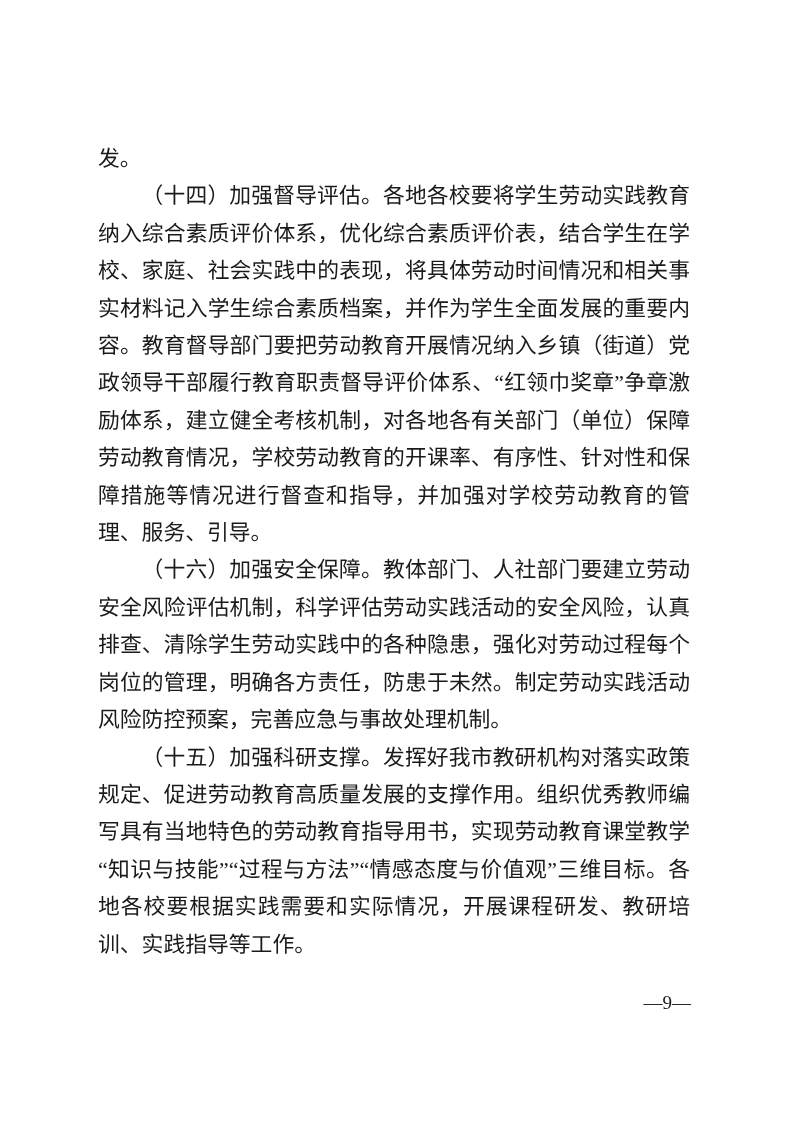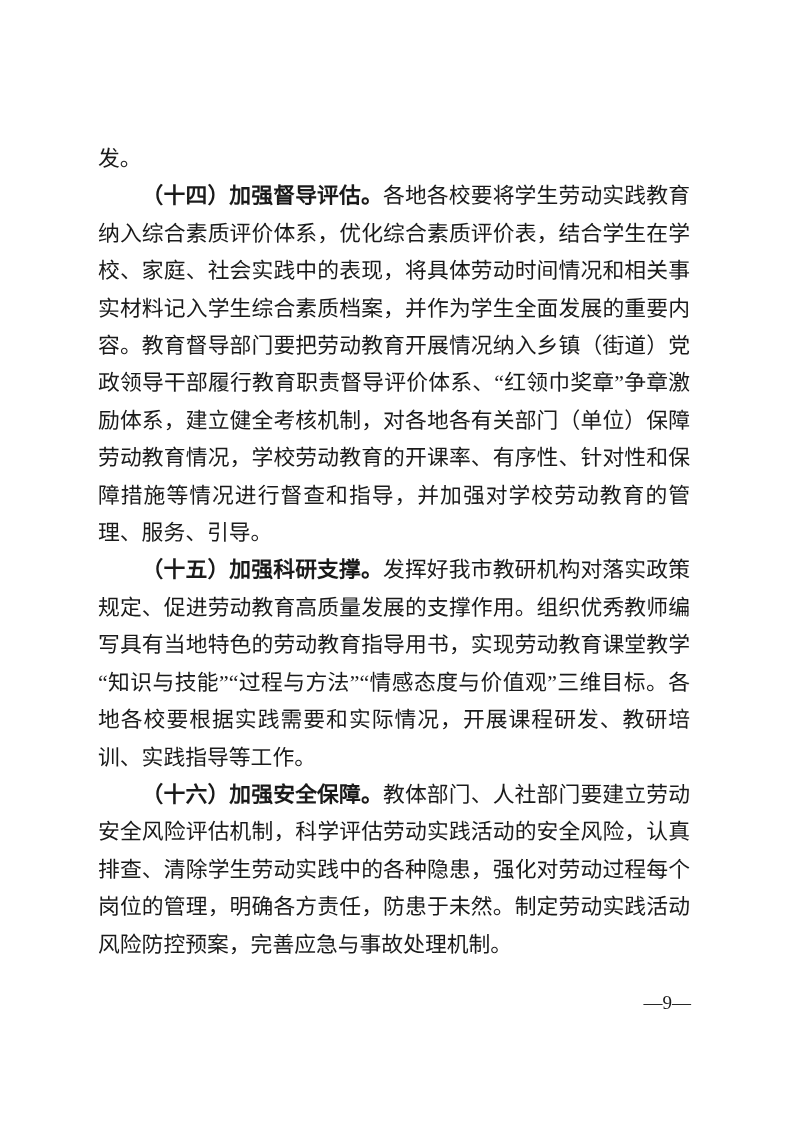--- a/index.html
+++ b/index.html
@@ -28,21 +28,21 @@
   }
   .para {
     margin: 0;
     padding: 0;
     text-indent: 2em;
   }
   .para.no-indent {
     text-indent: 0;
   }
   .para-heading {
-    font-weight: bold;
+    font-weight: normal;
   }
   .page-number {
     position: absolute;
     top: 991px;
     right: 102px;
     font-size: 19px;
     line-height: 24px;
     color: #1a1a1a;
     letter-spacing: 0;
   }
@@ -50,20 +50,20 @@
 </head>
 <body>
 
 <div class="page">
   <div class="text-block">
 
     <p class="para no-indent"><span>发。</span></p>
 
     <p class="para"><b class="para-heading">（十四）加强督导评估。</b><span>各地各校要将学生劳动实践教育纳入综合素质评价体系，优化综合素质评价表，结合学生在学校、家庭、社会实践中的表现，将具体劳动时间情况和相关事实材料记入学生综合素质档案，并作为学生全面发展的重要内容。教育督导部门要把劳动教育开展情况纳入乡镇（街道）党政领导干部履行教育职责督导评价体系、“红领巾奖章”争章激励体系，建立健全考核机制，对各地各有关部门（单位）保障劳动教育情况，学校劳动教育的开课率、有序性、针对性和保障措施等情况进行督查和指导，并加强对学校劳动教育的管理、服务、引导。</span></p>
 
+    <p class="para"><b class="para-heading">（十六）加强安全保障。</b><span>教体部门、人社部门要建立劳动安全风险评估机制，科学评估劳动实践活动的安全风险，认真排查、清除学生劳动实践中的各种隐患，强化对劳动过程每个岗位的管理，明确各方责任，防患于未然。制定劳动实践活动风险防控预案，完善应急与事故处理机制。</span></p>
+
     <p class="para"><b class="para-heading">（十五）加强科研支撑。</b><span>发挥好我市教研机构对落实政策规定、促进劳动教育高质量发展的支撑作用。组织优秀教师编写具有当地特色的劳动教育指导用书，实现劳动教育课堂教学“知识与技能”“过程与方法”“情感态度与价值观”三维目标。各地各校要根据实践需要和实际情况，开展课程研发、教研培训、实践指导等工作。</span></p>
-
-    <p class="para"><b class="para-heading">（十六）加强安全保障。</b><span>教体部门、人社部门要建立劳动安全风险评估机制，科学评估劳动实践活动的安全风险，认真排查、清除学生劳动实践中的各种隐患，强化对劳动过程每个岗位的管理，明确各方责任，防患于未然。制定劳动实践活动风险防控预案，完善应急与事故处理机制。</span></p>
 
   </div>
 
   <div class="page-number">—9—</div>
 </div>
 
 </body></html>

